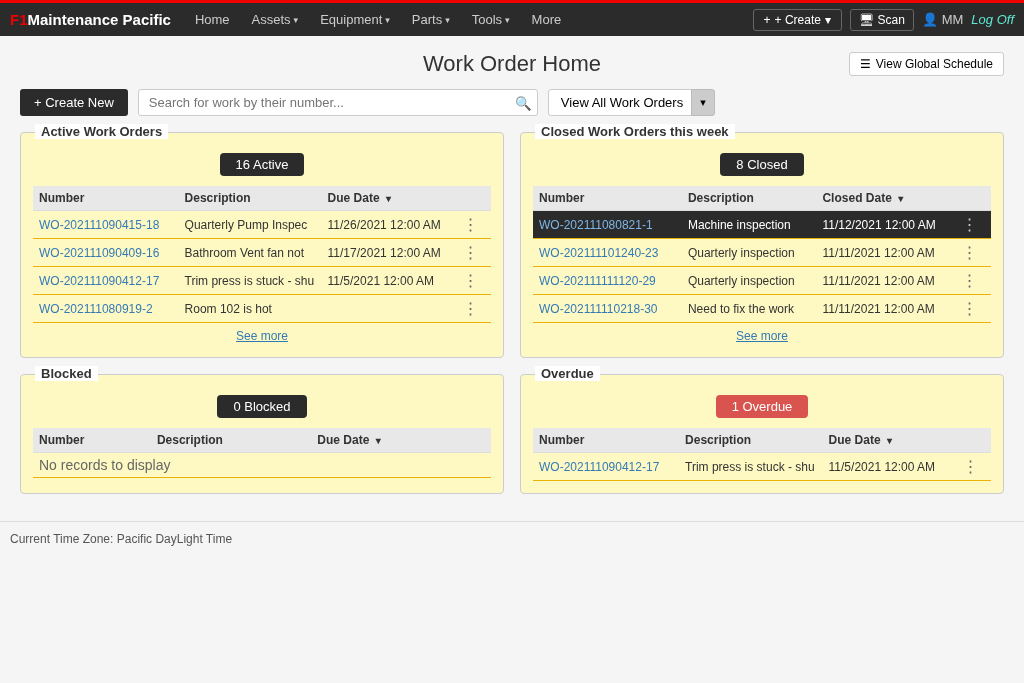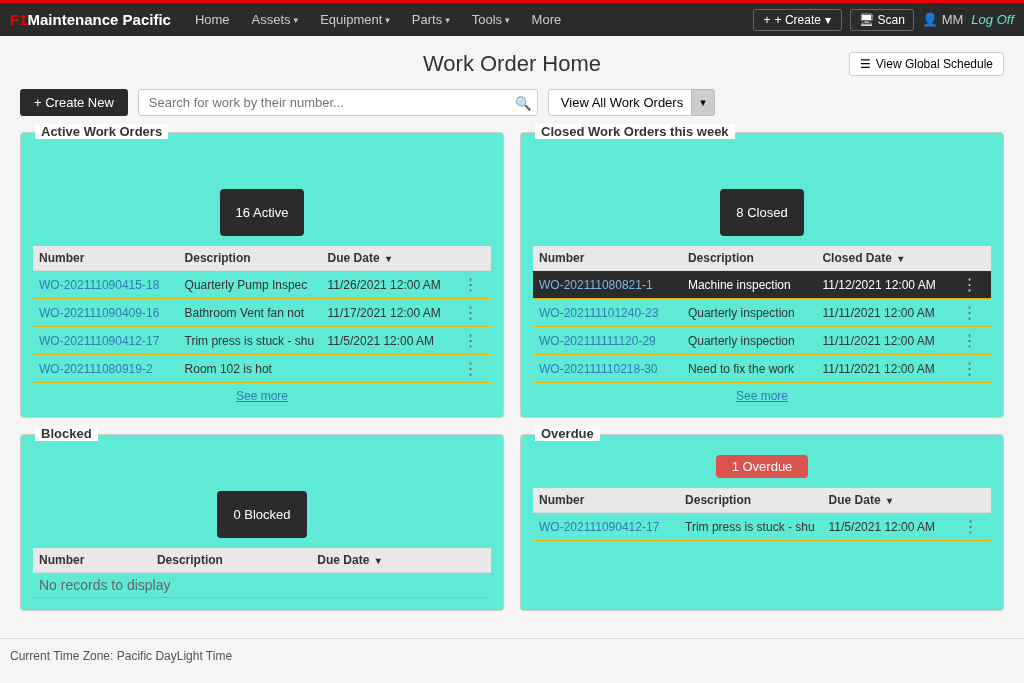--- a/index.html
+++ b/index.html
@@ -156,21 +156,21 @@
       margin-left: -5px;
     }
 
     
     .panels-grid {
       display: grid;
       grid-template-columns: 1fr 1fr;
       gap: 16px;
     }
     .panel {
-      background: #5eead4;
+      background: #fef9c3;
       border: 1px solid #ccc;
       border-radius: 4px;
       padding: 12px;
       position: relative;
     }
     .panel-title {
       position: absolute;
       top: -9px;
       left: 14px;
       background: #fff;
@@ -179,24 +179,23 @@
       font-size: 13px;
     }
     .badge-container {
       display: flex;
       justify-content: center;
       margin: 8px 0 10px;
     }
     .badge-dark {
       background: #2b2b2b;
       color: #fff;
-      padding: 16px 16px;
+      padding: 4px 16px;
       border-radius: 4px;
       font-size: 13px;
-      margin-top: 36px;
     }
     .badge-red {
       background: #d9534f;
       color: #fff;
       padding: 4px 16px;
       border-radius: 4px;
       font-size: 13px;
     }
 
     

